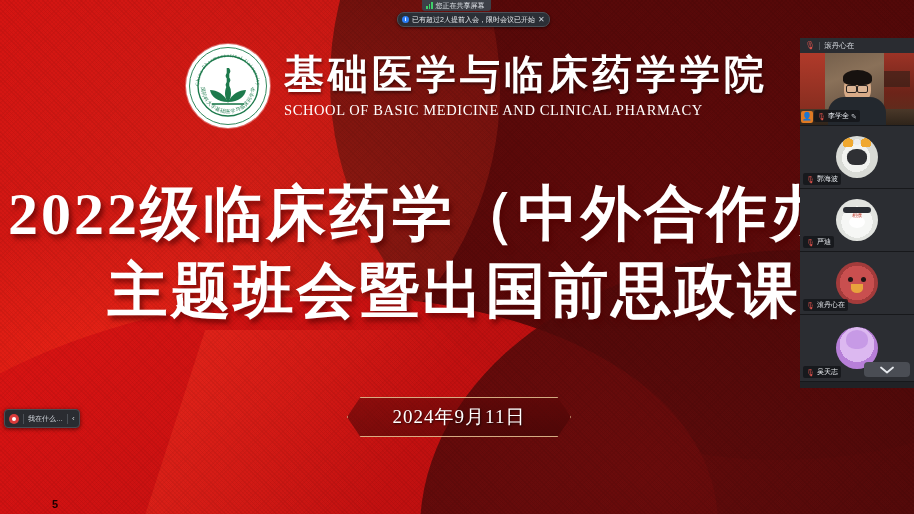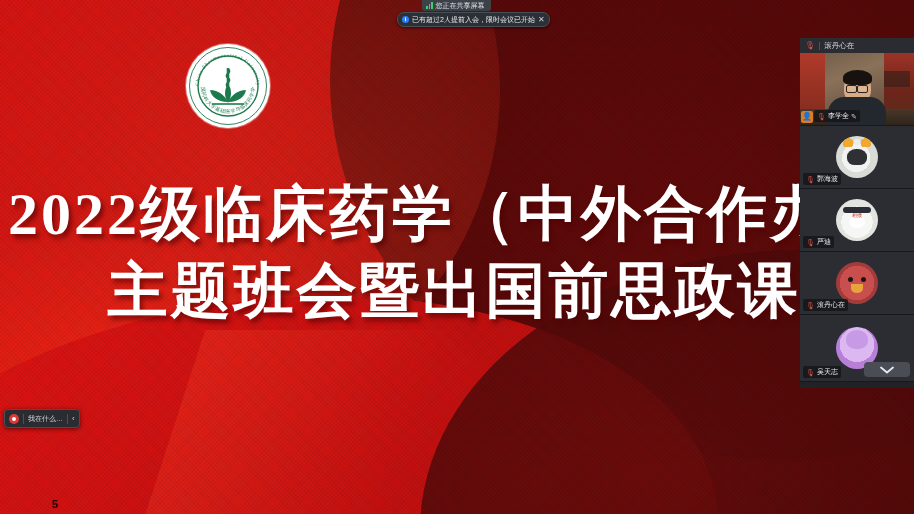--- a/index.html
+++ b/index.html
@@ -186,27 +186,35 @@
             <path id="arcBot" d="M15 42 a27 27 0 0 0 54 0"></path>
           </defs>
           <text font-size="5.2" fill="#1d7a4c" font-family="'Liberation Serif',serif" letter-spacing="0.7">
             <textPath href="#arcTop" startOffset="50%" text-anchor="middle">China Pharmaceutical University</textPath>
           </text>
           <text font-size="5" fill="#1d7a4c" font-family="'Liberation Sans',sans-serif" letter-spacing="0.5">
             <textPath href="#arcBot" startOffset="50%" text-anchor="middle">中国药科大学基础医学与临床药学学院</textPath>
           </text>
         </svg>
       </div>
+      <div>
+        <div class="school-zh">基础医学与临床药学学院</div>
+        <div class="school-en">SCHOOL OF BASIC MEDICINE AND CLINICAL PHARMACY</div>
+      </div>
     </div>
 
     <div id="title">
       <div class="tline l1">2022级临床药学（中外合作办学</div>
       <div class="tline l2">主题班会暨出国前思政课</div>
     </div>
 
+    <div id="date-badge">
+      <div class="hex"></div>
+      <div class="txt">2024年9月11日</div>
+    </div>
 
     <div class="corner-mark">5</div>
   </div>
 
   <div id="share-pill">
     <span class="bars">
         <i></i>
         <i></i>
         <i></i>
       </span>

